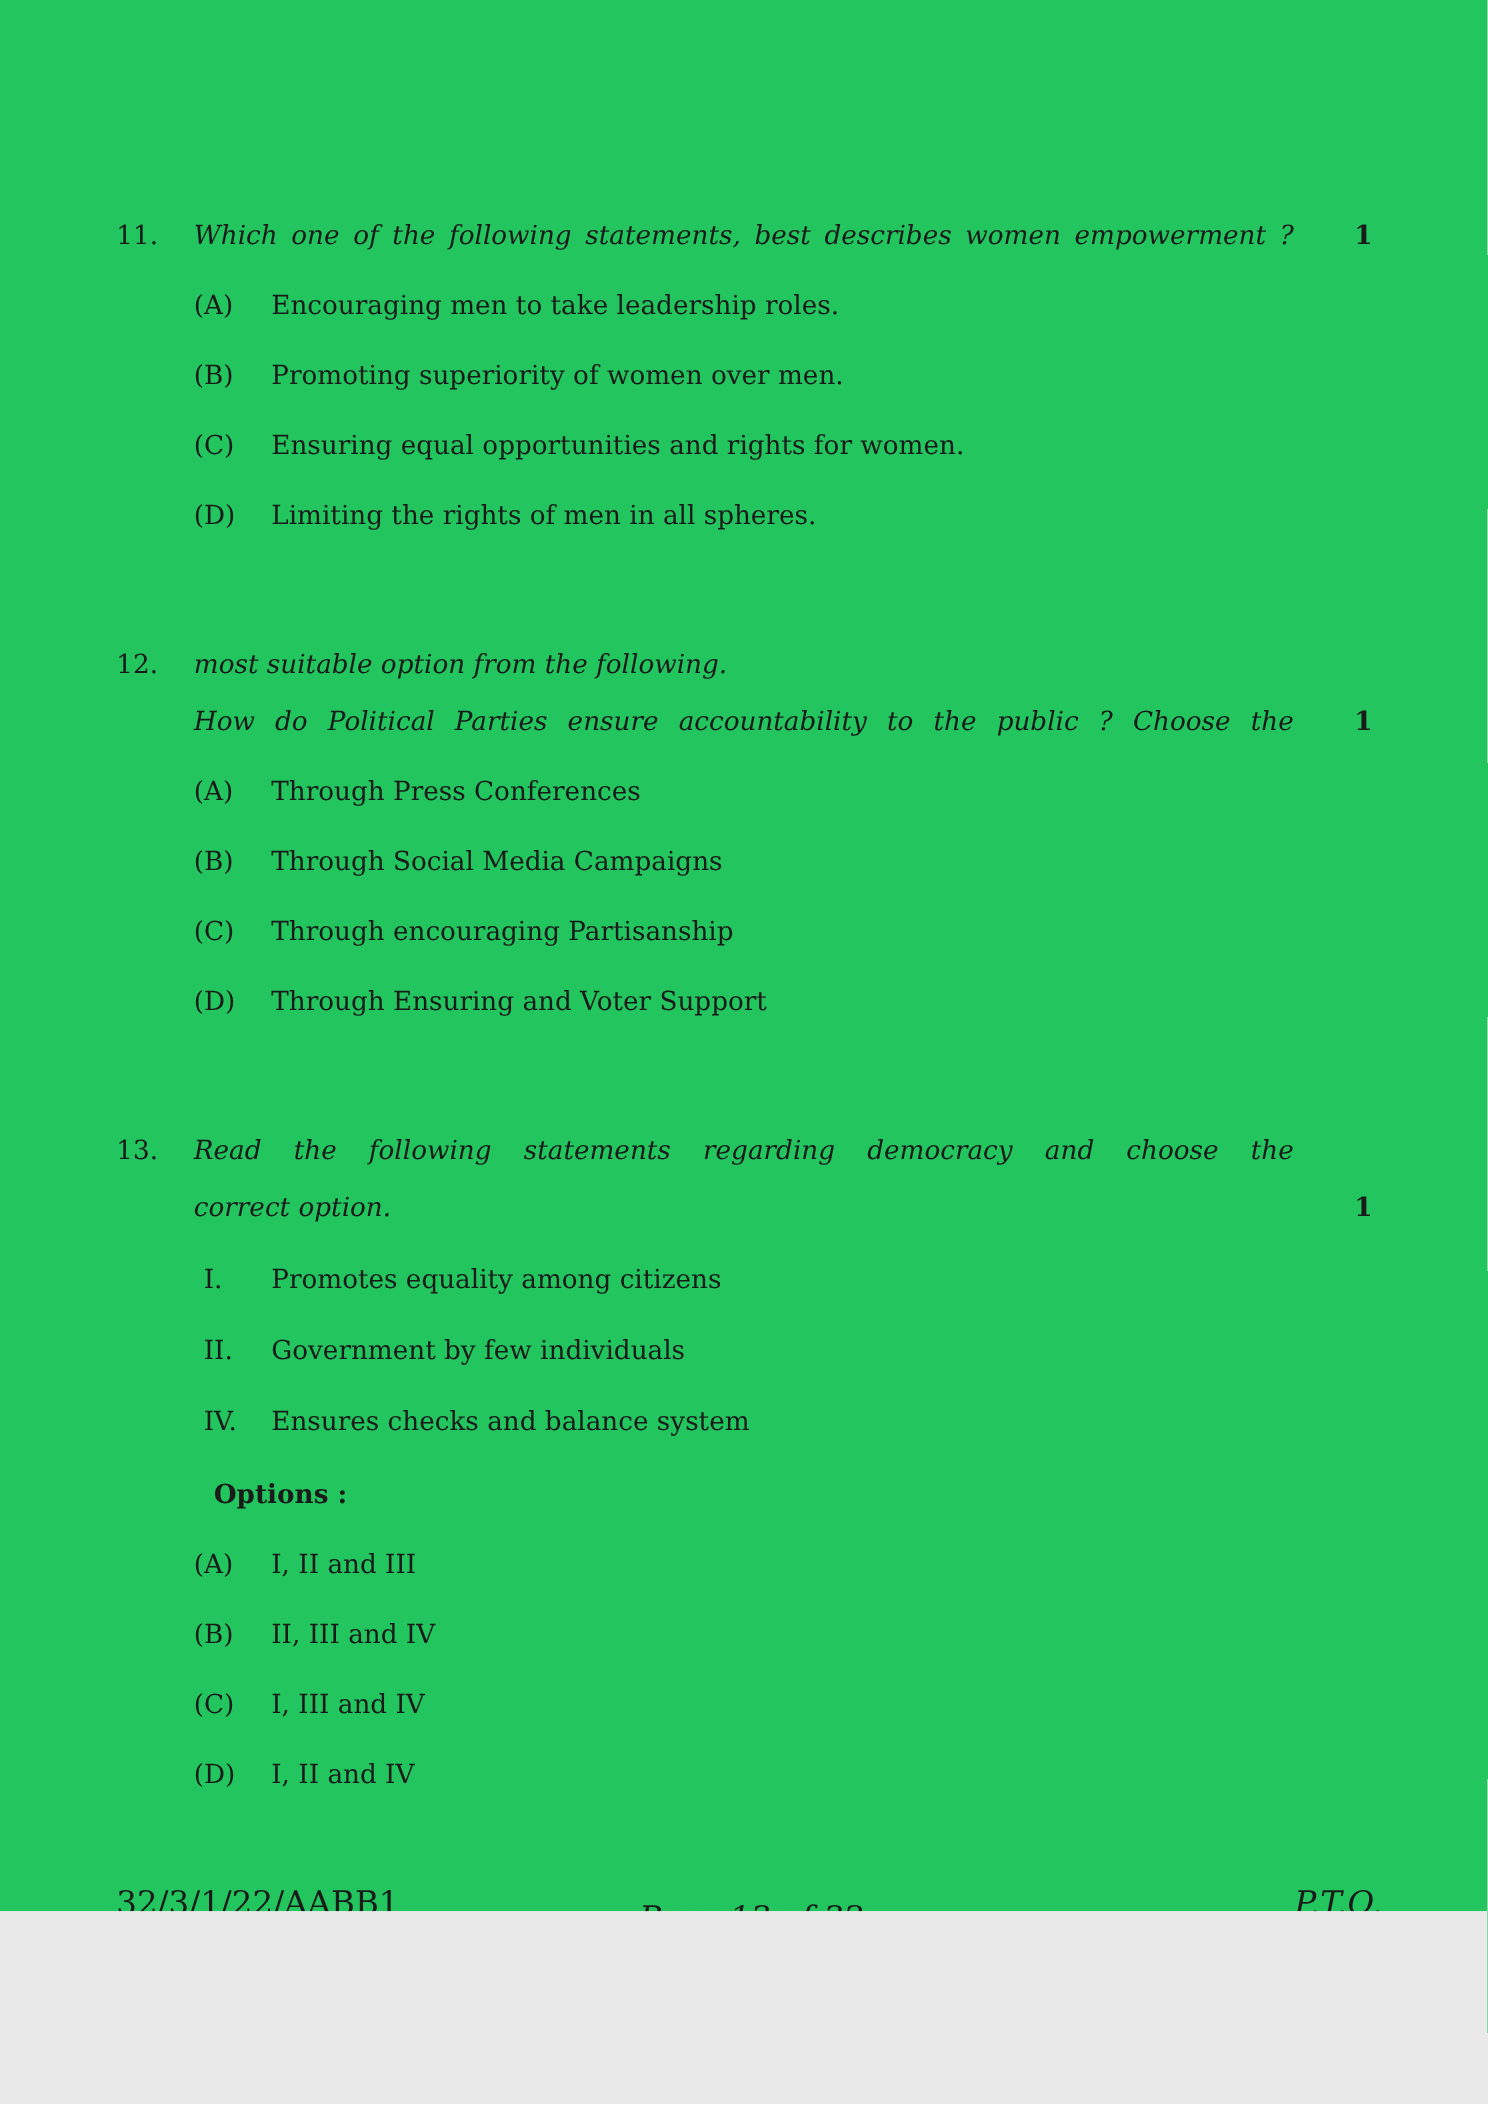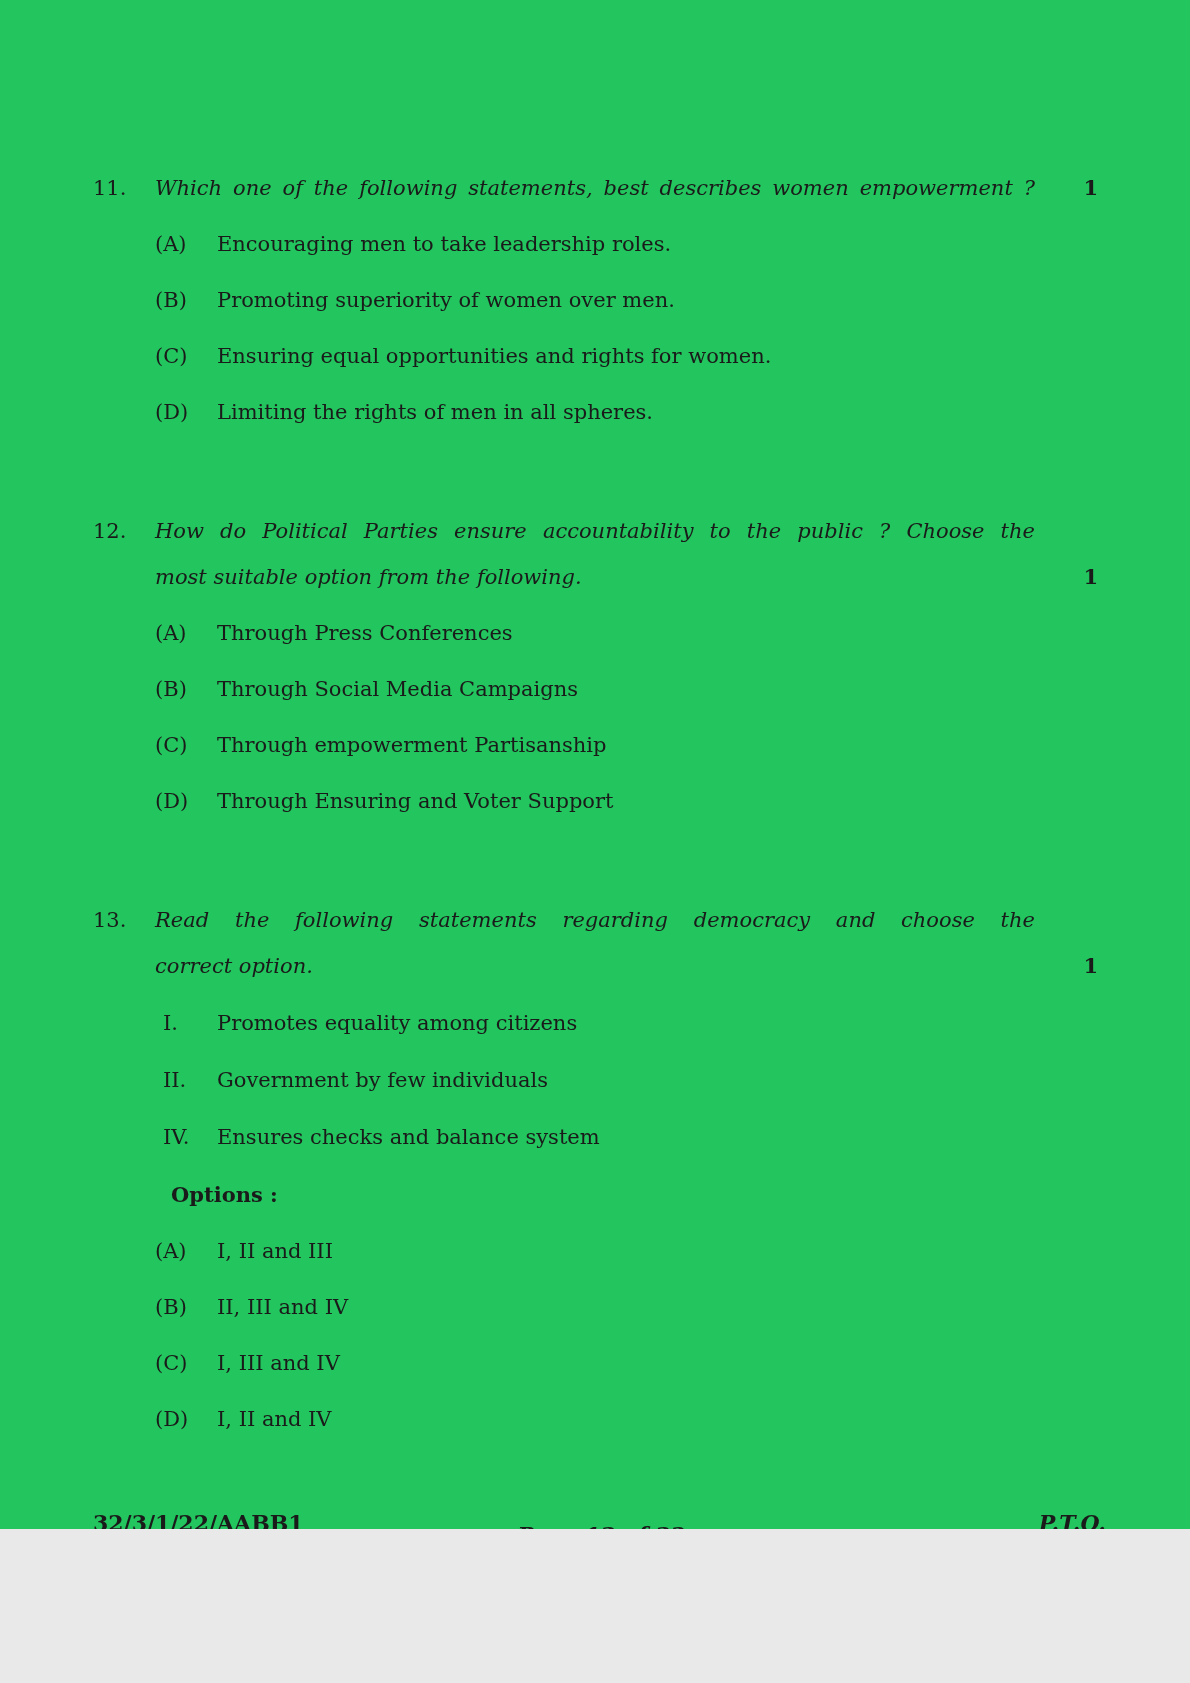--- a/index.html
+++ b/index.html
@@ -25,21 +25,21 @@
   .q-line.justify { text-align:justify; text-align-last:justify; }
 
   .opt, .statement { display:flex; line-height:46px; }
   .opt { margin-top:10px; }
   .statement { margin-top:11px; }
   .opt-label { flex:0 0 62px; width:62px; }
   .statement .opt-label { padding-left:8px; flex-basis:54px; width:54px; }
   .opt-text { flex:1; }
   .opt-heading { margin-top:12px; line-height:46px; font-weight:bold;margin-left:16px; }
 
-  .footer { position:absolute; left:93px; right:80px; top:1500px; height:46px; font-size:22px; font-weight:bold; }
+  .footer { position:absolute; left:93px; right:80px; top:1500px; height:46px; font-size:26px; font-weight:normal; }
   .f-left   { position:absolute; left:0; top:0; line-height:46px; }
   .f-center { position:absolute; left:50%; transform:translateX(-50%); top:12px; line-height:46px; font-style:italic; }
   .f-right  { position:absolute; right:4px; top:0; line-height:46px; font-style:italic; }
   .f-underline { position:absolute; top:44px; left:50%; transform:translateX(-50%); width:244px; height:3px; background:#1a1a1a; }
 </style>
 </head>
 <body>
 
 <div class="page">
   <div class="content">
@@ -65,33 +65,33 @@
           <span class="opt-label">(D)</span>
           <span class="opt-text">Limiting the rights of men in all spheres.</span>
         </div>
       </div>
     </section>
 
     <section class="question">
       <span class="q-num">12.</span>
       <span class="q-mark on-line-2">1</span>
       <div class="q-body">
+        <div class="q-line">most suitable option from the following.</div>
         <div class="q-line justify">How do Political Parties ensure accountability to the public ? Choose the</div>
-        <div class="q-line">most suitable option from the following.</div>
         <div class="opt">
           <span class="opt-label">(A)</span>
           <span class="opt-text">Through Press Conferences</span>
         </div>
         <div class="opt">
           <span class="opt-label">(B)</span>
           <span class="opt-text">Through Social Media Campaigns</span>
         </div>
         <div class="opt">
           <span class="opt-label">(C)</span>
-          <span class="opt-text">Through empowerment Partisanship</span>
+          <span class="opt-text">Through encouraging Partisanship</span>
         </div>
         <div class="opt">
           <span class="opt-label">(D)</span>
           <span class="opt-text">Through Ensuring and Voter Support</span>
         </div>
       </div>
     </section>
 
     <section class="question">
       <span class="q-num">13.</span>

